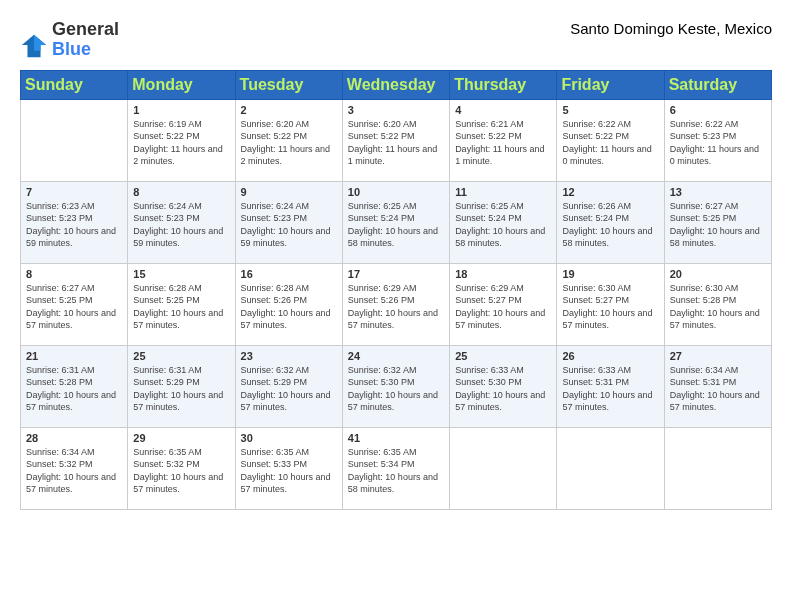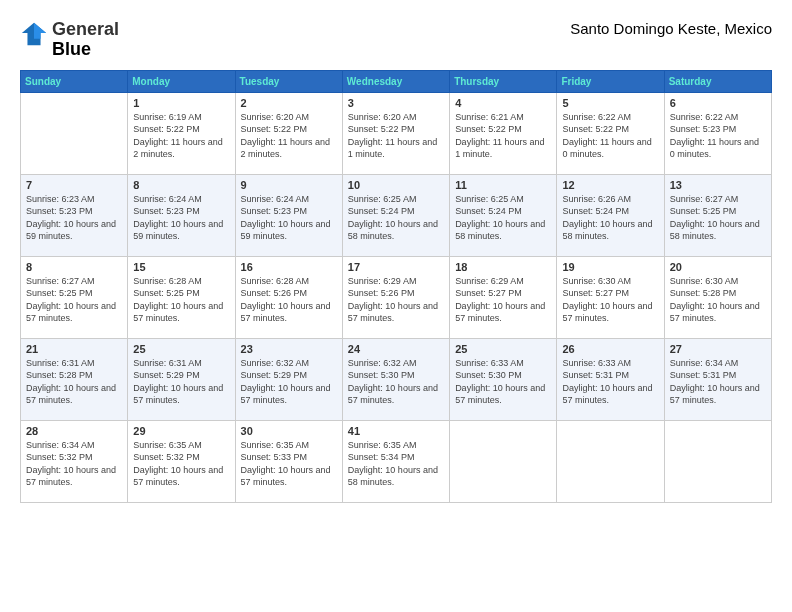--- a/index.html
+++ b/index.html
@@ -11,30 +11,30 @@
       padding: 20px;
     }
     .header-area {
       display: flex;
       justify-content: space-between;
       align-items: flex-start;
       margin-bottom: 10px;
     }
     .logo {
       display: flex;
-      align-items: flex-start;
+      align-items: flex-end;
       gap: 4px;
     }
     .logo-text {
       font-size: 18px;
       font-weight: bold;
       line-height: 1.1;
     }
     .logo-general { color: #333; }
-    .logo-blue { color: #000000; }
+    .logo-blue { color: #3b82f6; }
     .logo-icon {
       width: 28px;
       height: 28px;
     }
     .title-area {
       text-align: right;
     }
     .month-title {
       font-size: 32px;
       font-weight: bold;
@@ -44,22 +44,22 @@
       font-size: 15px;
       color: #000000;
     }
     table {
       width: 100%;
       border-collapse: collapse;
       table-layout: fixed;
     }
     thead tr th {
       background-color: #2a6bbf;
-      color: #5eead4;
-      font-size: 10px;
+      color: #bef264;
+      font-size: 16px;
       font-weight: bold;
       padding: 5px 4px;
       text-align: left;
       border: 1px solid #1a5aaf;
     }
     tbody tr td {
       border: 1px solid #ccc;
       vertical-align: top;
       padding: 4px 5px;
       font-size: 9.5px;

